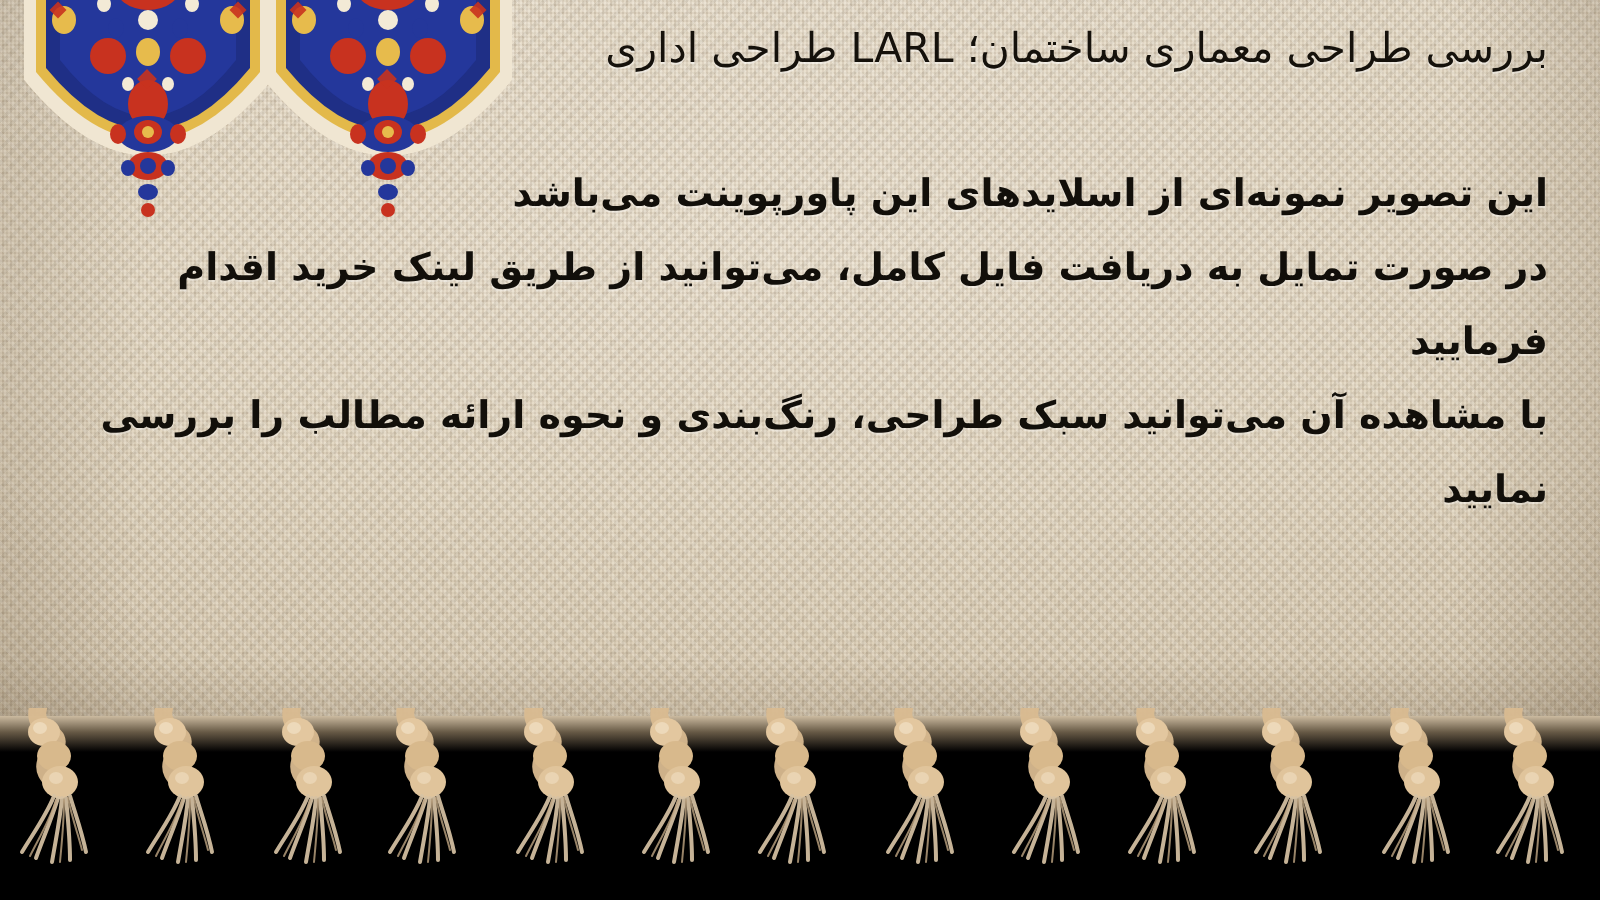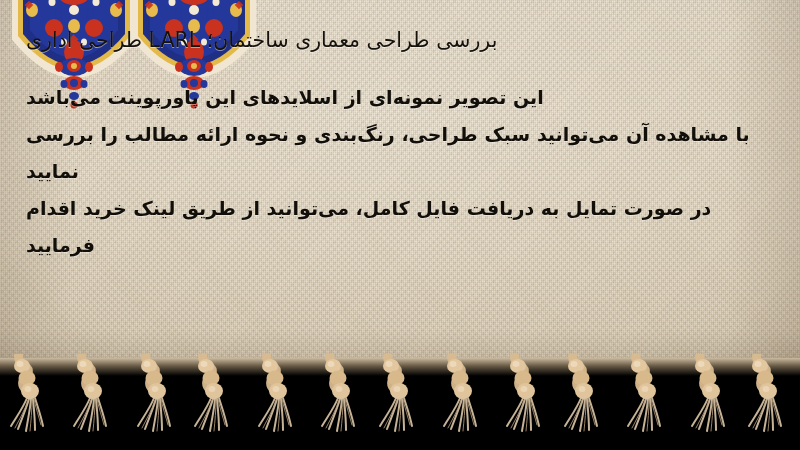--- a/index.html
+++ b/index.html
@@ -53,38 +53,38 @@
   .medallion { position:absolute; top:-34px; }
   .med-a { left:8px; }
   .med-b { left:128px; }
   .pendant { position:absolute; }
   .pend-a { left:50px; top:55px; }
   .pend-b { left:170px; top:55px; }
 
   
   .text-layer {
     position:absolute; left:0; top:0; width:800px; height:372px;
-    padding:16px 26px;
-    text-align:left;
+    padding:0 26px;
+    text-align:right;
     color:#100d08;
   }
   .title {
     margin-top:9px;
     font-size:20.5px;
     line-height:31px;
     font-weight:400;
     letter-spacing:0px;
     color:#15110b;
     font-family:"DejaVu Sans","Liberation Sans",sans-serif;
     direction:rtl;
     text-shadow:0 1px 0 rgba(255,255,255,.45);
   }
   .title .ln { display:block; }
   .body-block {
-    margin-top:23px;
+    margin-top:39px;
     direction:rtl;
   }
   .body-line {
     display:block;
     font-size:19px;
     line-height:37px;
     font-weight:700;
     color:#120f0a;
     font-family:"DejaVu Sans","Liberation Sans",sans-serif;
     text-shadow:0 1px 0 rgba(255,255,255,.35);
@@ -243,22 +243,22 @@
       </g>
     </svg>
   </div>
 
   <div class="text-layer">
     <div class="title">
       <span class="ln">بررسی طراحی معماری ساختمان؛ LARL طراحی اداری</span>
     </div>
     <div class="body-block">
       <span class="body-line">این تصویر نمونه‌ای از اسلایدهای این پاورپوینت می‌باشد</span>
+      <span class="body-line">در صورت تمایل به دریافت فایل کامل، می‌توانید از طریق لینک خرید اقدام فرمایید</span>
       <span class="body-line">با مشاهده آن می‌توانید سبک طراحی، رنگ‌بندی و نحوه ارائه مطالب را بررسی نمایید</span>
-      <span class="body-line">در صورت تمایل به دریافت فایل کامل، می‌توانید از طریق لینک خرید اقدام فرمایید</span>
     </div>
   </div>
 
   <div class="fringe">
     <div class="fringe-top"></div>
     <div id="tassels">
         <div class="tassel" style="left: -1.23077px;"><svg width="64" height="86" viewBox="0 0 64 86">
             <g transform="translate(-2,0)">
               <path d="M22 0 C20 8 26 10 30 14 C34 18 28 22 26 27 C24 33 30 36 33 41" stroke="#d9bb90" stroke-width="9" fill="none" stroke-linecap="round" opacity=".95"></path>
               <ellipse cx="25" cy="12" rx="8" ry="7" fill="#e3c79f"></ellipse>

